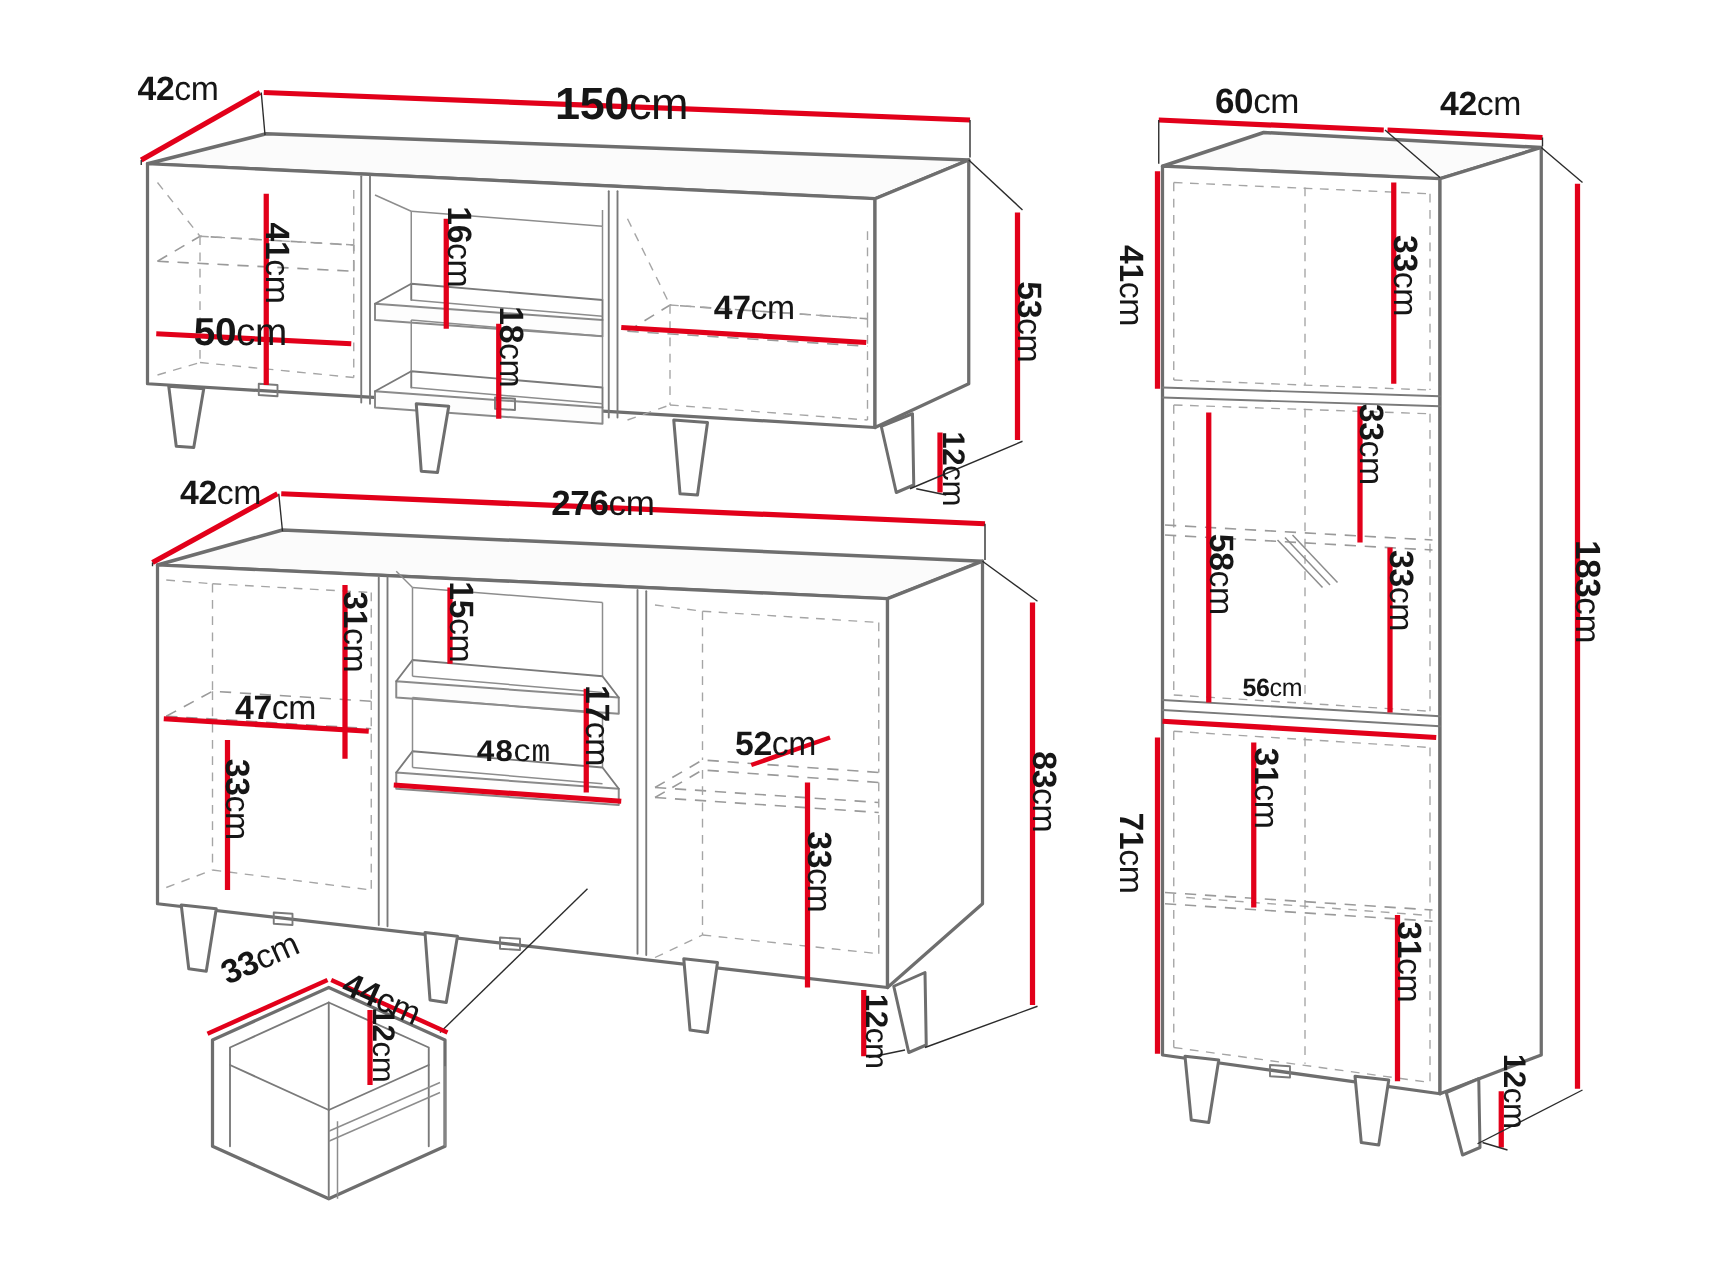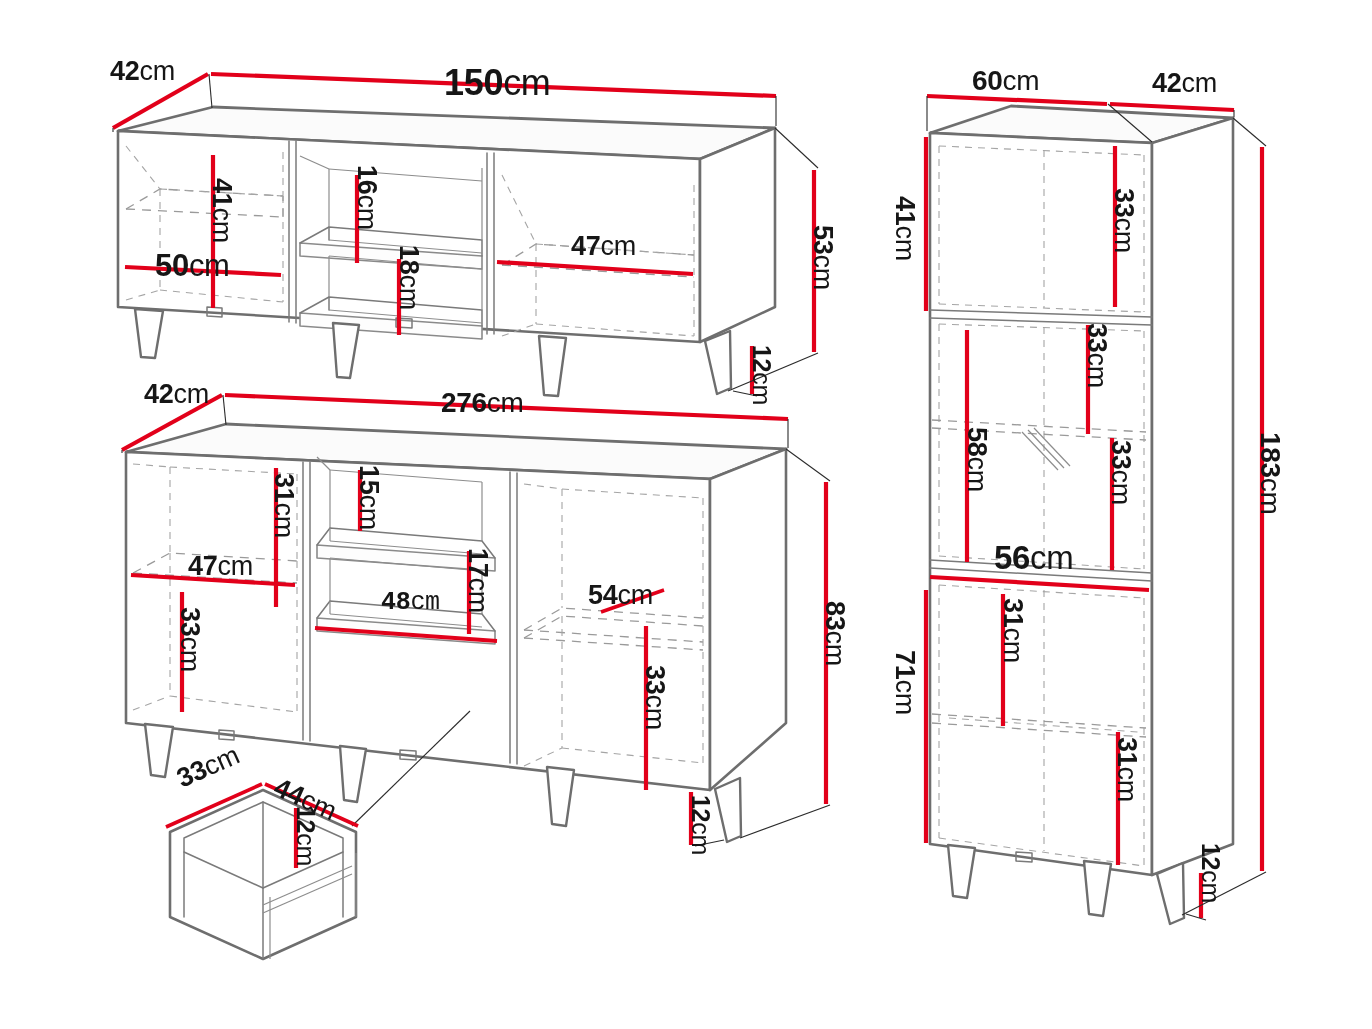--- a/index.html
+++ b/index.html
@@ -307,36 +307,36 @@
 <div class="dim rot90" style="left:774px;top:345px;font-size:25px;transform:rotate(90deg);"><span>12</span><span class="u">cm</span></div>
 
 <div class="dim" style="left:144px;top:381px;font-size:27px;"><span>42</span><span class="u">cm</span></div>
 <div class="dim" style="left:441px;top:389px;font-size:28px;"><span>276</span><span class="u">cm</span></div>
 <div class="dim rot90" style="left:297px;top:473px;font-size:27px;transform:rotate(90deg);"><span>31</span><span class="u">cm</span></div>
 <div class="dim" style="left:188px;top:553px;font-size:27px;"><span>47</span><span class="u">cm</span></div>
 <div class="dim rot90" style="left:203px;top:607px;font-size:27px;transform:rotate(90deg);"><span>33</span><span class="u">cm</span></div>
 <div class="dim rot90" style="left:382px;top:465px;font-size:27px;transform:rotate(90deg);"><span>15</span><span class="u">cm</span></div>
 <div class="dim" style="left:381px;top:590px;font-size:25px;font-family:Liberation Mono, monospace;"><span>48</span><span class="u">cm</span></div>
 <div class="dim rot90" style="left:491px;top:548px;font-size:27px;transform:rotate(90deg);"><span>17</span><span class="u">cm</span></div>
-<div class="dim" style="left:588px;top:582px;font-size:27px;"><span>54</span><span class="u">cm</span></div>
+<div class="dim" style="left:588px;top:582px;font-size:27px;"><span>52</span><span class="u">cm</span></div>
 <div class="dim rot90" style="left:668px;top:665px;font-size:27px;transform:rotate(90deg);"><span>33</span><span class="u">cm</span></div>
 <div class="dim rot90" style="left:848px;top:601px;font-size:27px;transform:rotate(90deg);"><span>83</span><span class="u">cm</span></div>
 <div class="dim rot90" style="left:713px;top:795px;font-size:25px;transform:rotate(90deg);"><span>12</span><span class="u">cm</span></div>
 
 <div class="dim" style="left:173px;top:768px;font-size:27px;transform:rotate(-24deg);transform-origin:0 0;"><span>33</span><span class="u">cm</span></div>
 <div class="dim" style="left:281px;top:774px;font-size:27px;transform:rotate(24deg);transform-origin:0 0;"><span>44</span><span class="u">cm</span></div>
 <div class="dim rot90" style="left:318px;top:806px;font-size:25px;transform:rotate(90deg);"><span>12</span><span class="u">cm</span></div>
 
 <div class="dim" style="left:972px;top:67px;font-size:28px;"><span>60</span><span class="u">cm</span></div>
 <div class="dim" style="left:1152px;top:70px;font-size:27px;"><span>42</span><span class="u">cm</span></div>
 <div class="dim rot90" style="left:918px;top:196px;font-size:27px;transform:rotate(90deg);"><span>41</span><span class="u">cm</span></div>
 <div class="dim rot90" style="left:1137px;top:188px;font-size:27px;transform:rotate(90deg);"><span>33</span><span class="u">cm</span></div>
 <div class="dim rot90" style="left:990px;top:427px;font-size:27px;transform:rotate(90deg);"><span>58</span><span class="u">cm</span></div>
 <div class="dim rot90" style="left:1110px;top:323px;font-size:27px;transform:rotate(90deg);"><span>33</span><span class="u">cm</span></div>
 <div class="dim rot90" style="left:1134px;top:440px;font-size:27px;transform:rotate(90deg);"><span>33</span><span class="u">cm</span></div>
-<div class="dim" style="left:994px;top:541px;font-size:33px;"><span>56</span><span class="u">cm</span></div>
+<div class="dim" style="left:994px;top:541px;font-size:20px;"><span>56</span><span class="u">cm</span></div>
 <div class="dim rot90" style="left:918px;top:650px;font-size:27px;transform:rotate(90deg);"><span>71</span><span class="u">cm</span></div>
 <div class="dim rot90" style="left:1026px;top:598px;font-size:27px;transform:rotate(90deg);"><span>31</span><span class="u">cm</span></div>
 <div class="dim rot90" style="left:1140px;top:737px;font-size:27px;transform:rotate(90deg);"><span>31</span><span class="u">cm</span></div>
 <div class="dim rot90" style="left:1284px;top:432px;font-size:28px;transform:rotate(90deg);"><span>183</span><span class="u">cm</span></div>
 <div class="dim rot90" style="left:1223px;top:843px;font-size:25px;transform:rotate(90deg);"><span>12</span><span class="u">cm</span></div>
 
 </div>
 
 </body></html>

